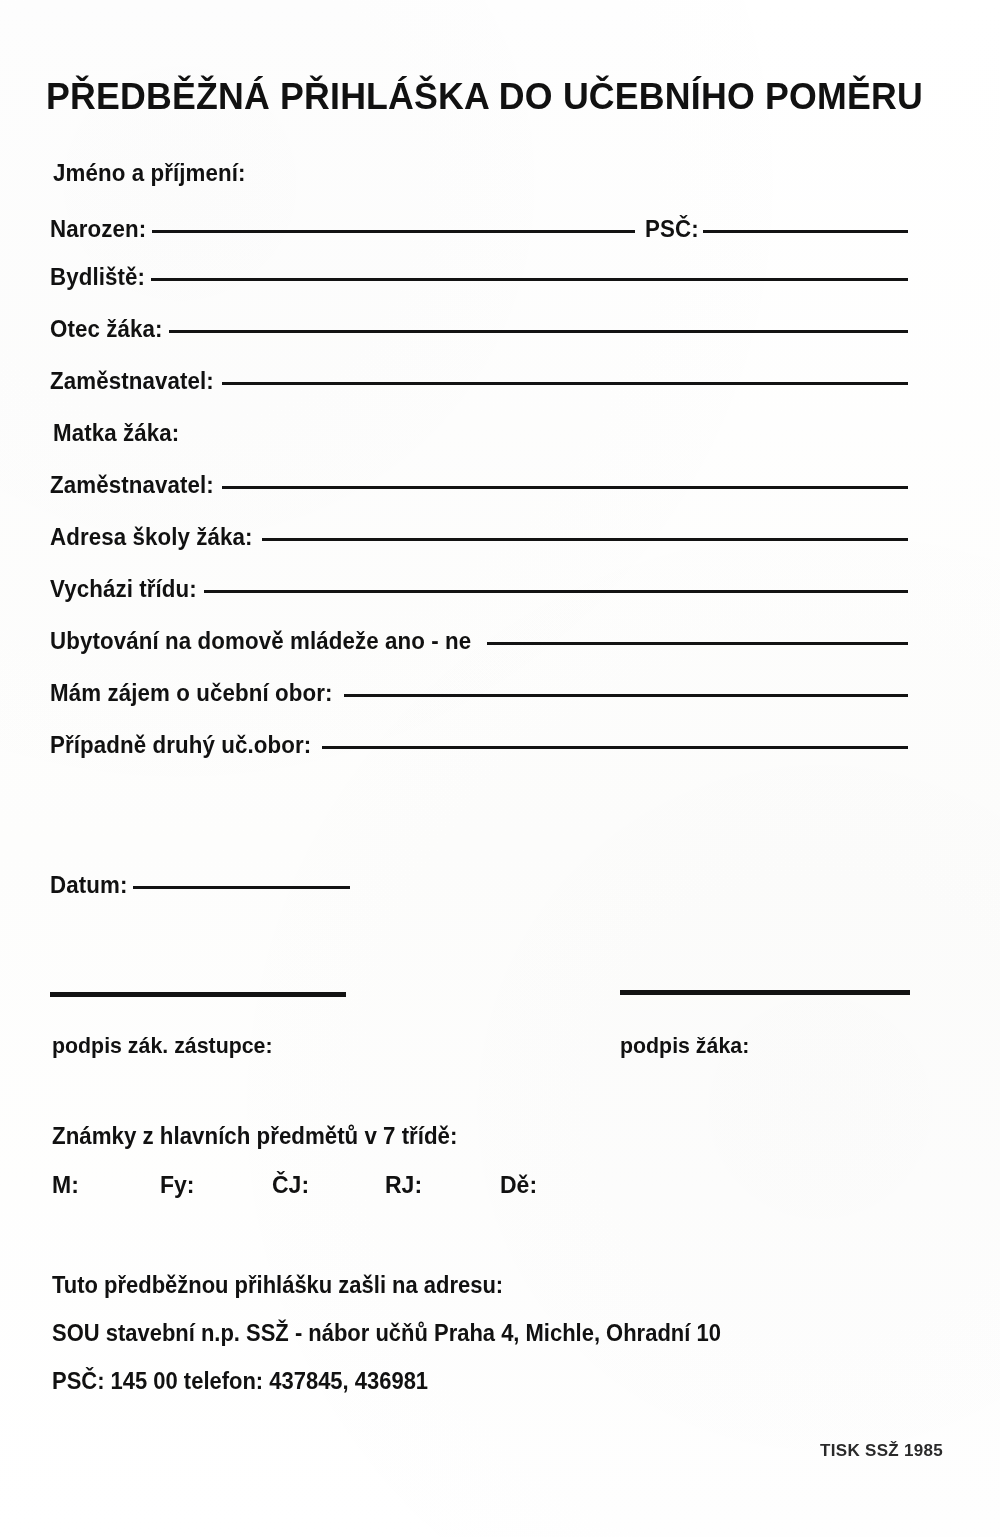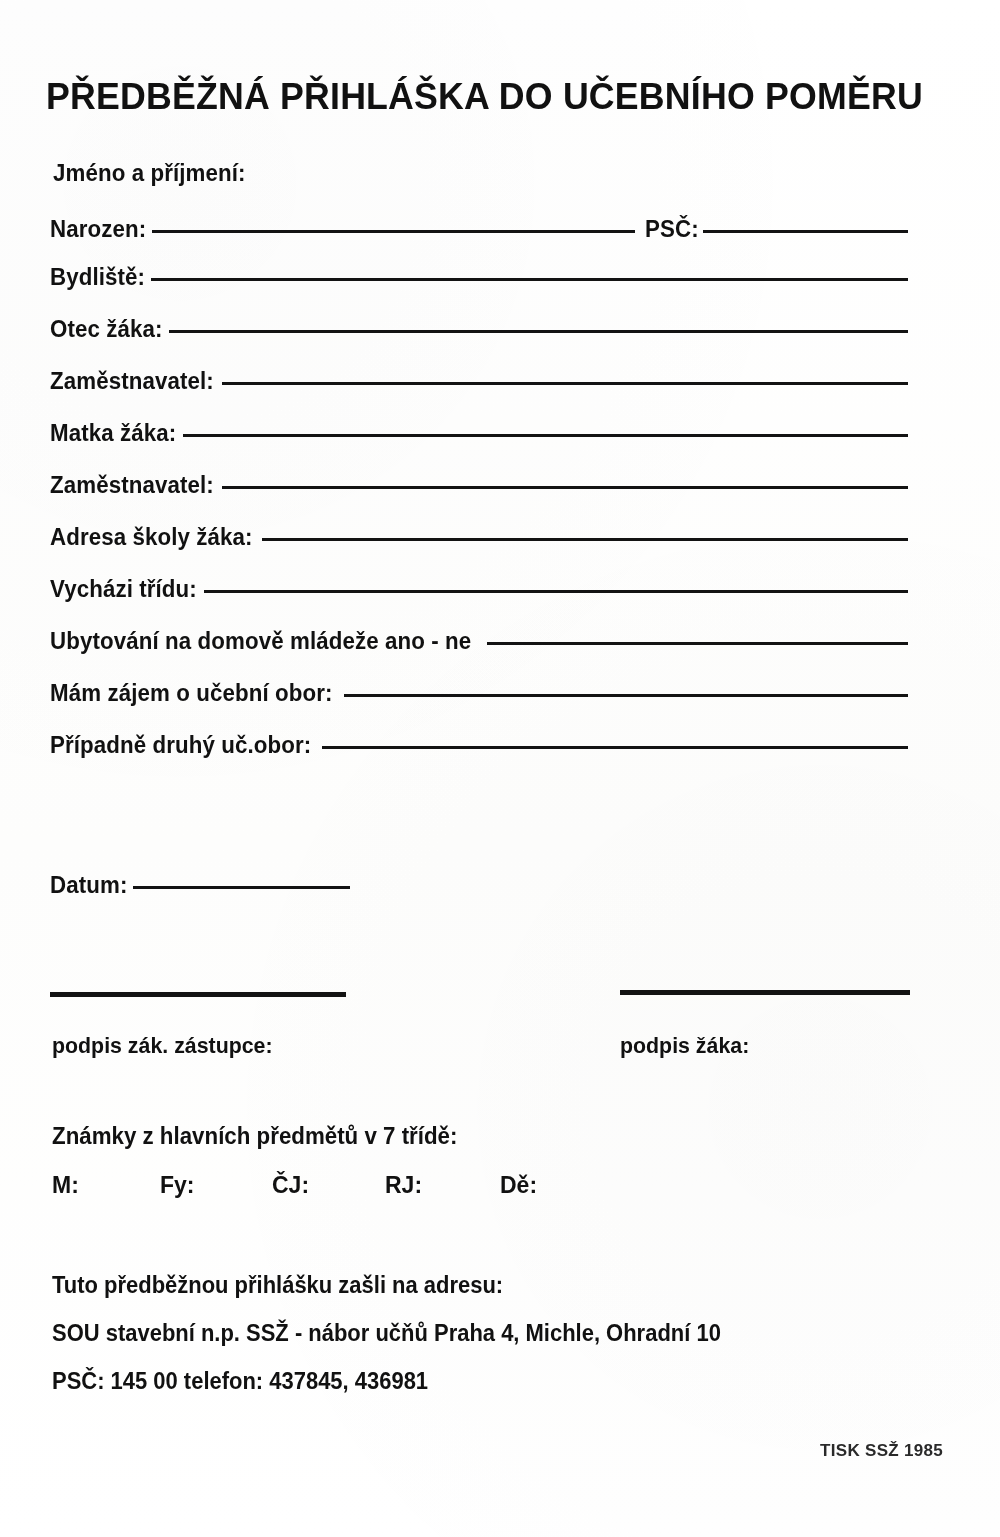--- a/index.html
+++ b/index.html
@@ -194,21 +194,21 @@
   <div class="field-row" style="top:316px;">
     <span class="field-label">Otec žáka:</span>
     <span class="field-rule"></span>
   </div>
 
   <div class="field-row" style="top:368px;">
     <span class="field-label">Zaměstnavatel:</span>
     <span class="field-rule"></span>
   </div>
 
-  <div class="field-row" style="top:420px;">
+  <div class="field-row" style="top:420px;flex-direction:column;">
     <span class="field-label">Matka žáka:</span>
     <span class="field-rule"></span>
   </div>
 
   <div class="field-row" style="top:472px;">
     <span class="field-label">Zaměstnavatel:</span>
     <span class="field-rule"></span>
   </div>
 
   <div class="field-row" style="top:576px;">

